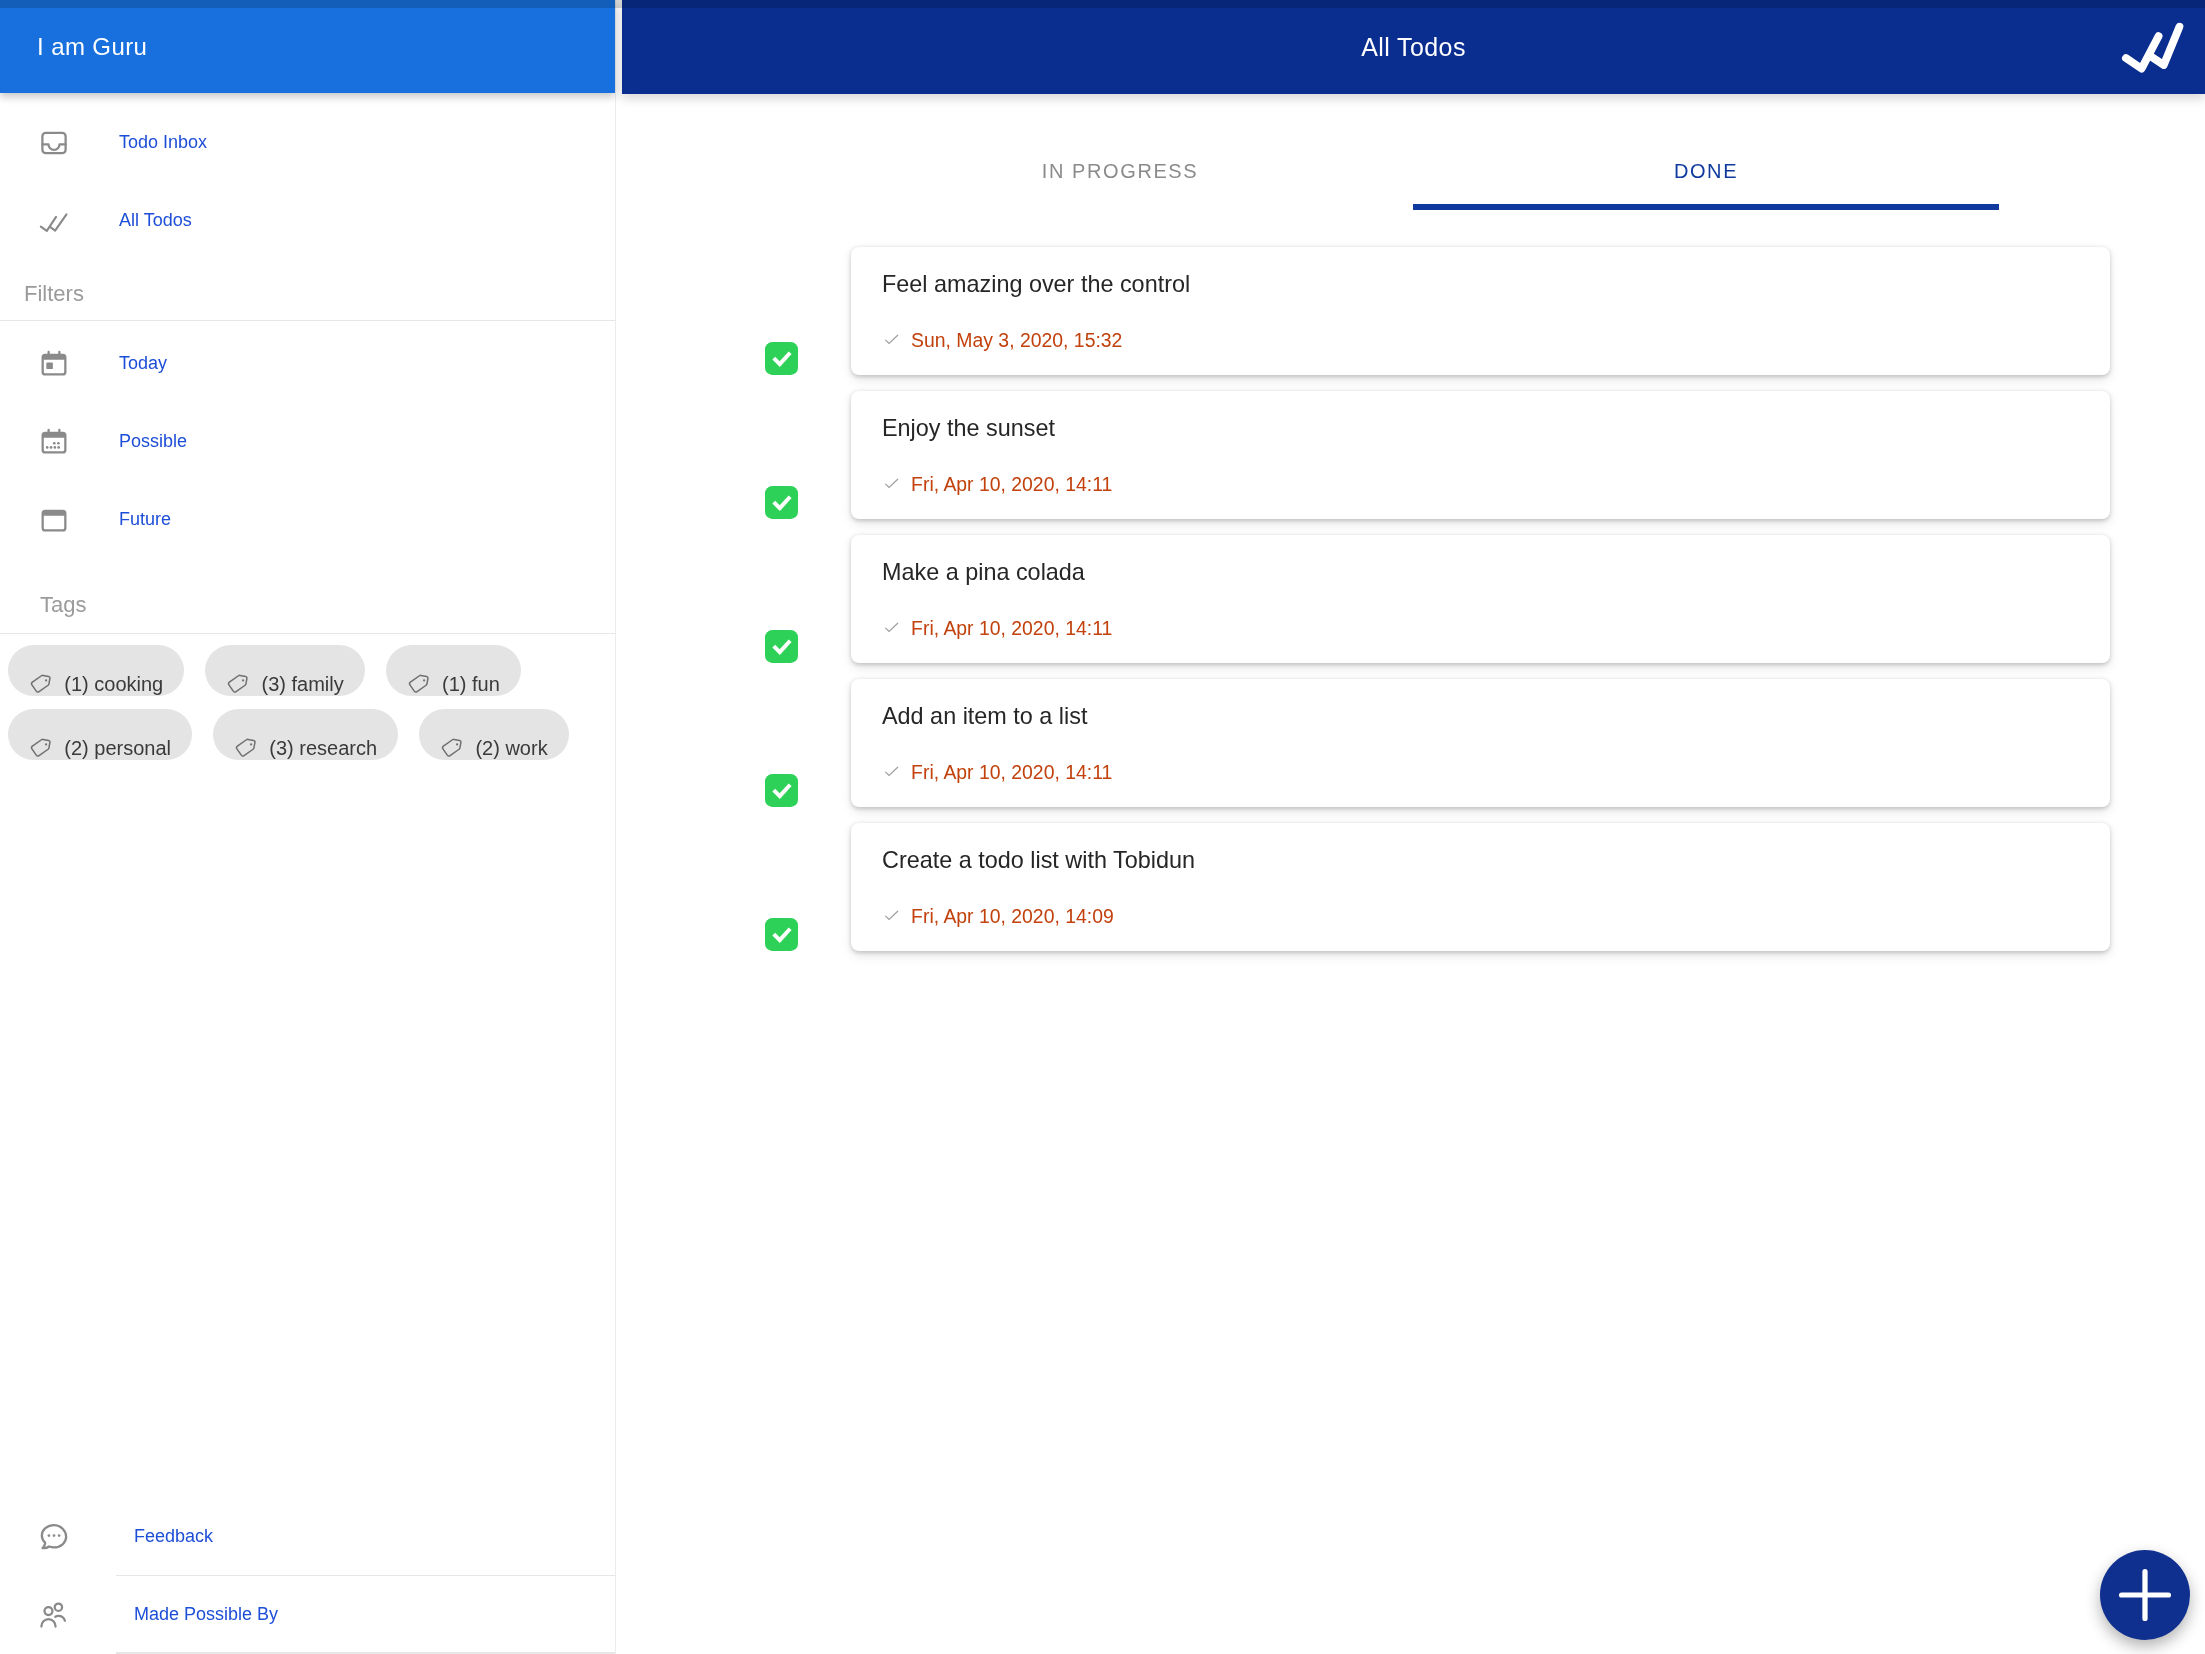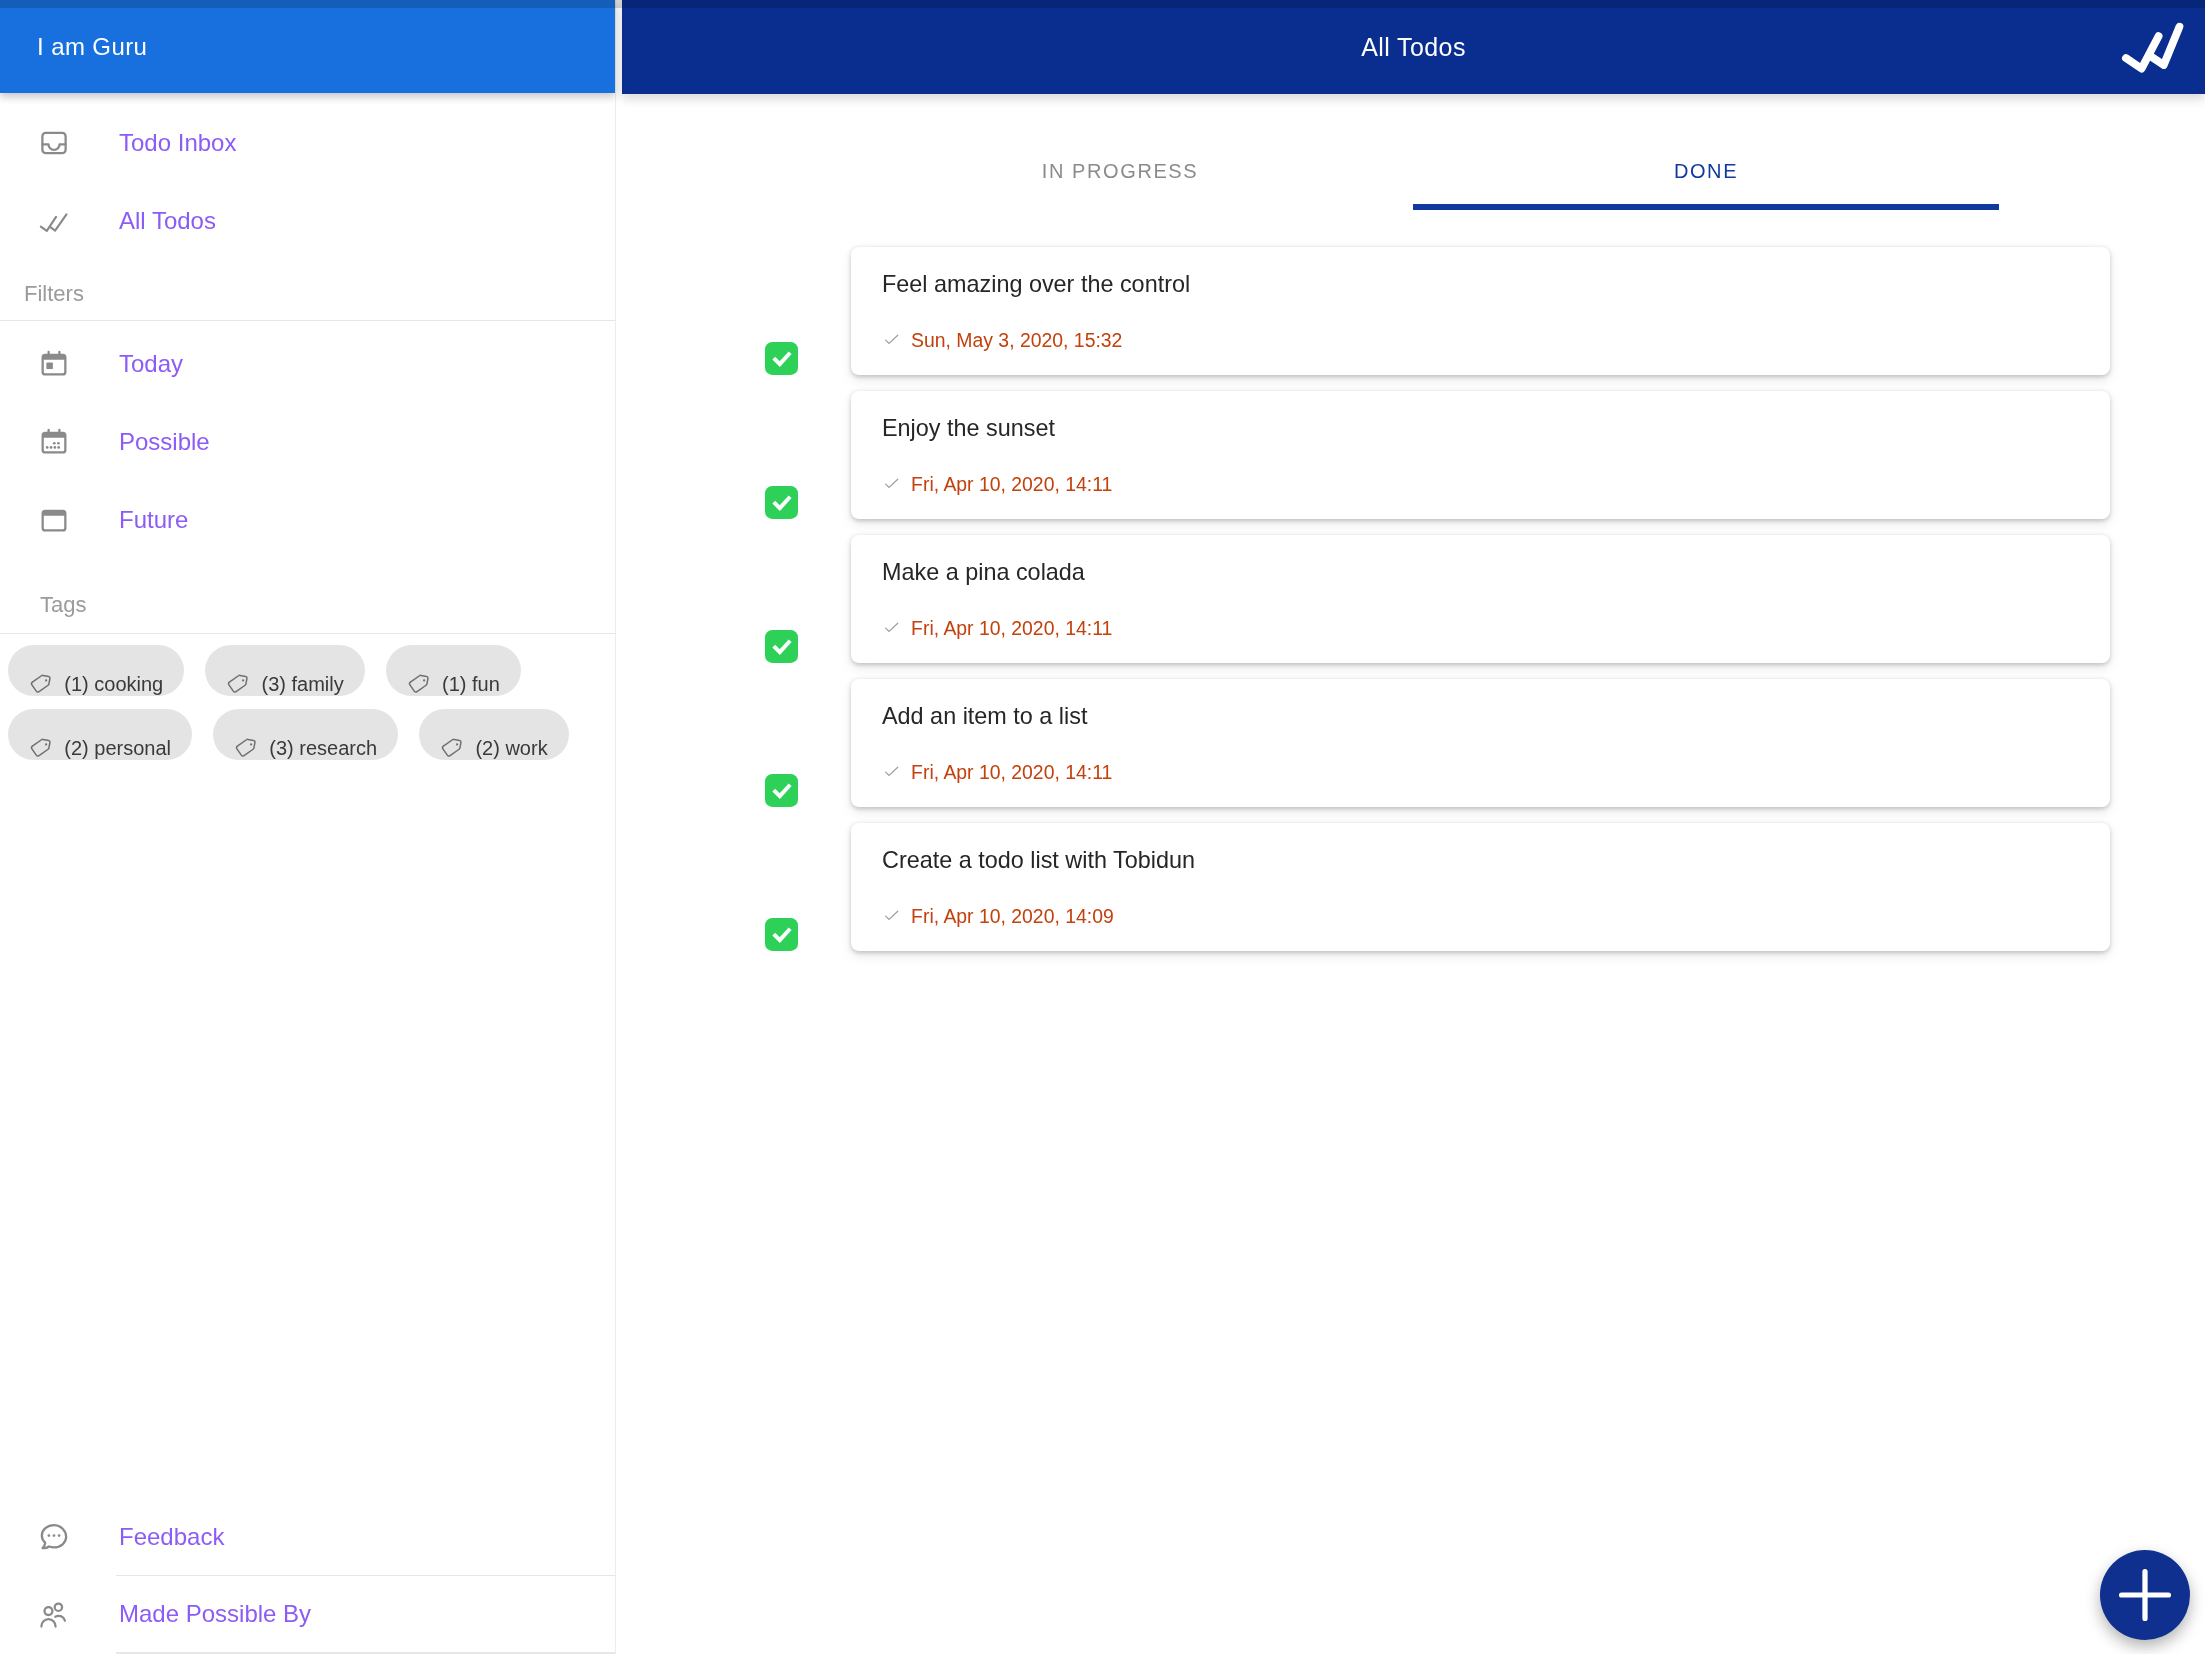--- a/index.html
+++ b/index.html
@@ -18,37 +18,37 @@
   
   .sidebar { position: absolute; top: 0; left: 0; width: 616px; height: 100%;
              background: #fff; border-right: 1.6px solid #ececec; z-index: 10; }
   .side-header { height: 93px; background: #1770dd; display: flex; align-items: center;
                  padding-left: 37px; box-shadow: 0 4px 8px rgba(0,0,0,0.22); position: relative; z-index: 2; }
   .side-header .user { color: #fff; font-size: 24px; letter-spacing: 0.4px; }
 
   .srow { display: flex; align-items: center; height: 78px; padding-left: 36px; cursor: pointer; }
   .srow .ic { width: 36px; height: 36px; margin-right: 47px; flex: none;
               display: flex; align-items: center; justify-content: center; }
-  .srow .lbl { font-size: 24px; color: #8b5cf6; }
+  .srow .lbl { font-size: 18px; color: #1d4ed8; }
   .side-nav { padding-top: 10.5px; }
 
   .section-label { font-size: 22px; color: #9b9b9b; padding-left: 24px; height: 37px; line-height: 37px; }
   .filters-label { margin-top: 15.3px; }
   .tags-label { margin-top: 27.5px; padding-left: 40px; }
   .divider { height: 1.6px; background: #e7e7e7; }
   .d1 { margin-top: 8px; }
   .d2 { margin-top: 9.7px; }
   .filter-rows { padding-top: 3.2px; }
 
   .chips { display: flex; flex-wrap: wrap; gap: 13px 21px; padding: 10.5px 8px 0 8px; }
   .chip { display: inline-flex; align-items: flex-end; height: 51px; background: #e4e4e4;
           border-radius: 26px; padding: 0 21px; gap: 11.3px; font-size: 20px; color: #3a3a3a; cursor: pointer; }
 
   .side-footer { position: absolute; left: 0; right: 0; bottom: 0; background: #fff; }
-  .side-footer .srow { height: 76px; }
+  .side-footer .srow { height: 76px; gap: 15px; }
   .fdiv { height: 1.6px; background: #e7e7e7; margin-left: 116px; }
 
   
   main { position: absolute; top: 0; left: 622px; width: 1583px; height: 100%; background: #fff; }
   .appbar { height: 94px; background: #0a2e90; display: flex; align-items: center; justify-content: center;
             position: relative; box-shadow: 0 4.8px 9.7px rgba(0,0,0,0.15); z-index: 2; }
   .appbar h1 { color: #fff; font-size: 25px; font-weight: 400; letter-spacing: 0.4px; }
   .appbar .logo { position: absolute; right: 13px; top: 50%; transform: translateY(-50%);
                   display: flex; align-items: center; }
 

